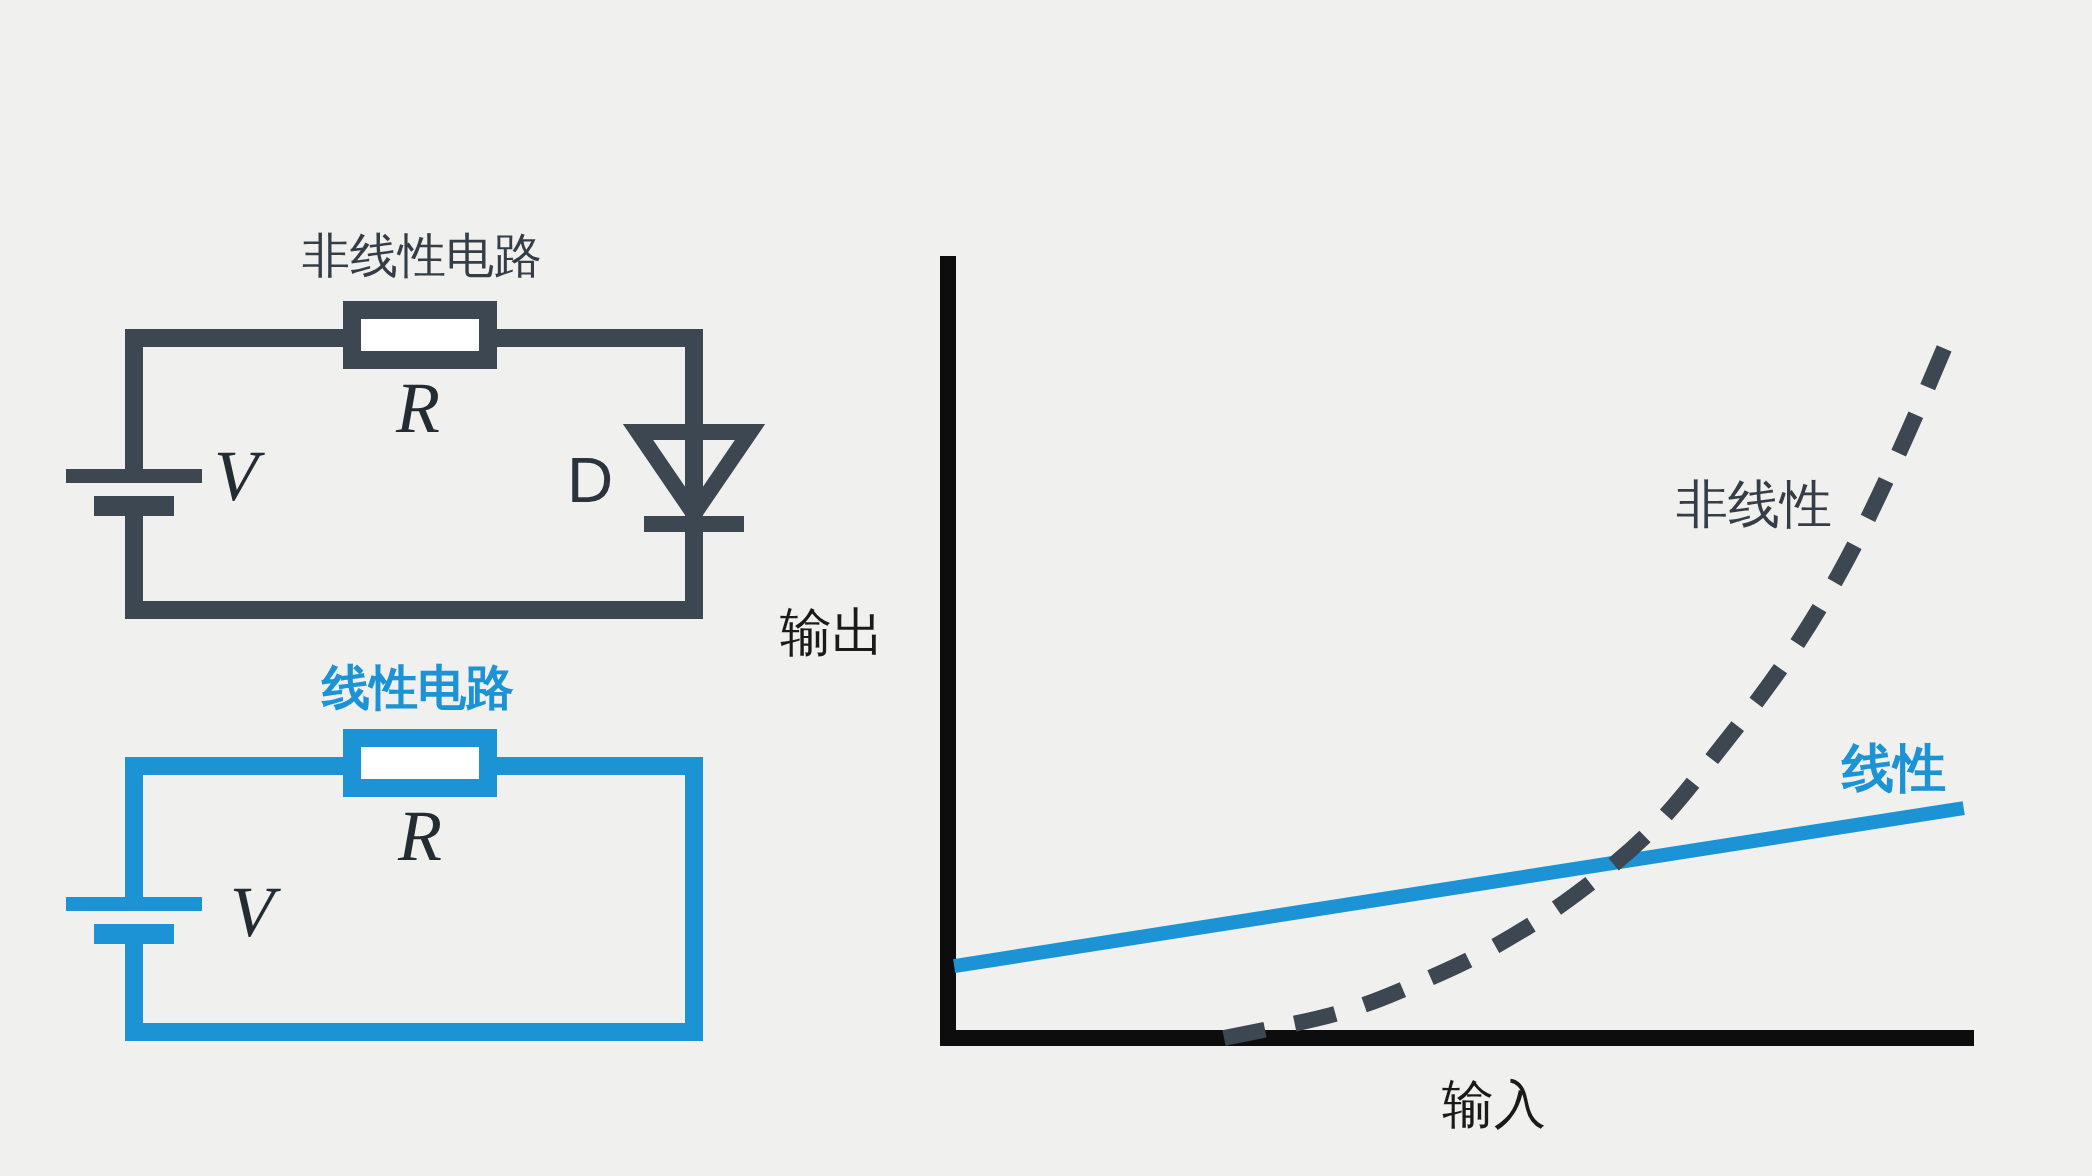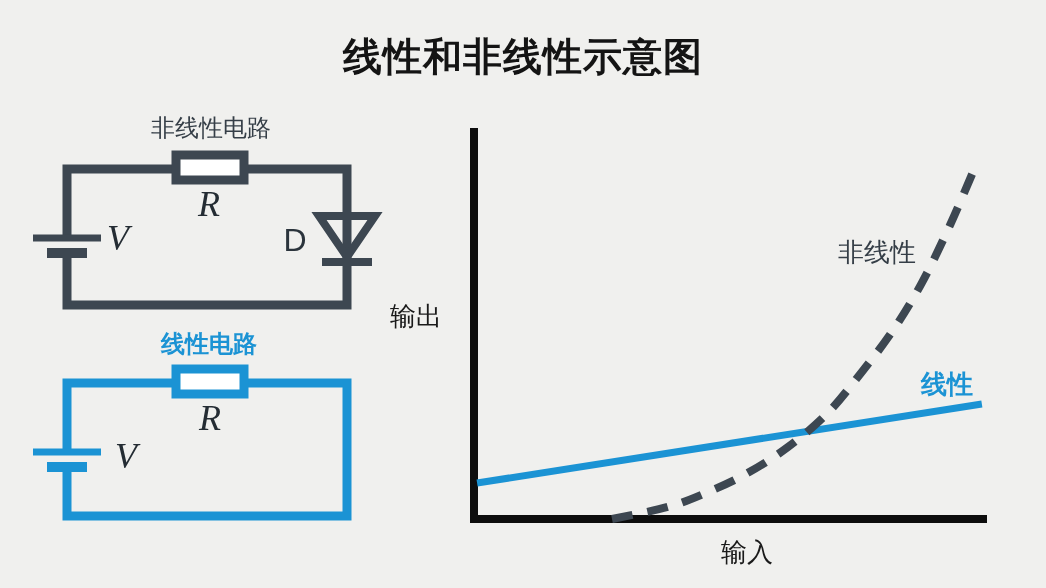--- a/index.html
+++ b/index.html
@@ -24,21 +24,20 @@
   .d-label{font-size:32px;fill:#2b343c;font-weight:500;}
   .axis-label{fill:#1a1a1a;font-size:26px;font-weight:500;}
   .series-label-dark{fill:#353e47;font-size:26px;font-weight:500;}
   .series-label-blue{fill:#1b93d4;font-size:26px;font-weight:700;}
 </style>
 </head>
 <body>
 
 <div class="canvas">
 
-  <h1 class="page-title">线性和非线性示意图</h1>
 
   <svg width="1046" height="588" viewBox="0 0 1046 588">
 
     <g>
       <path d="M 67 238 L 67 169 L 347 169 L 347 305 L 67 305 L 67 252" fill="none" stroke="#3d4751" stroke-width="9" stroke-linejoin="miter"></path>
       <g>
         <line x1="33" y1="238" x2="101" y2="238" stroke="#3d4751" stroke-width="7"></line>
         <line x1="47" y1="253" x2="87" y2="253" stroke="#3d4751" stroke-width="10"></line>
       </g>
       <rect x="176" y="155" width="68" height="25" fill="#ffffff" stroke="#3d4751" stroke-width="9"></rect>

